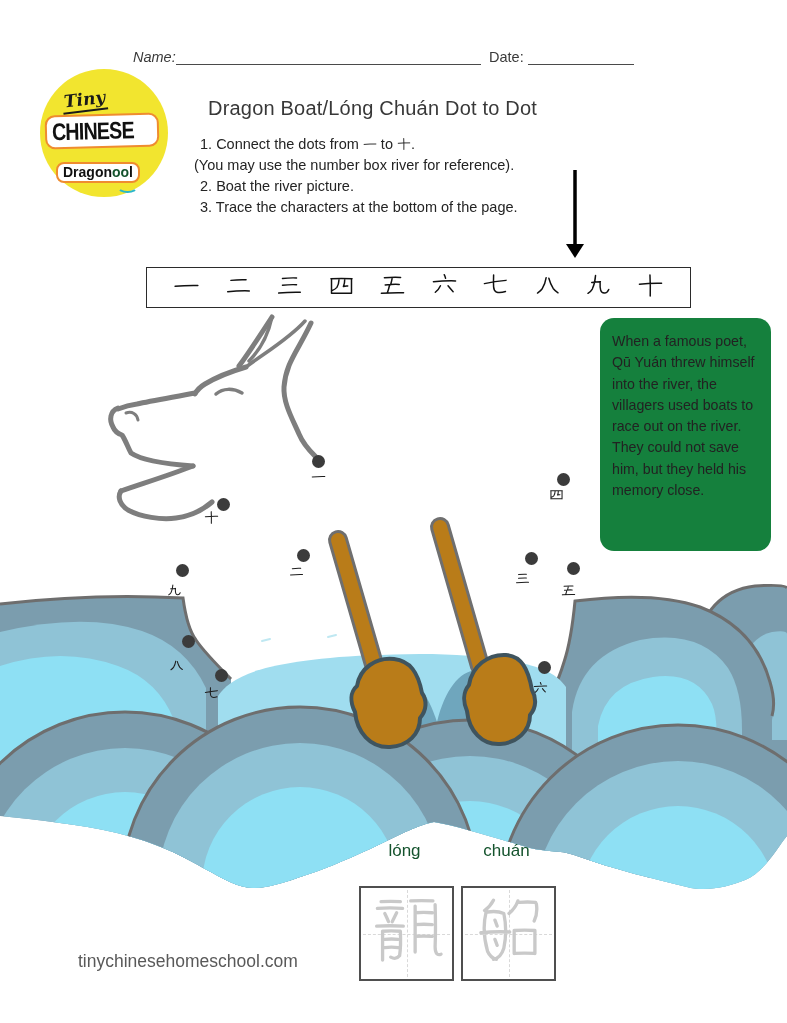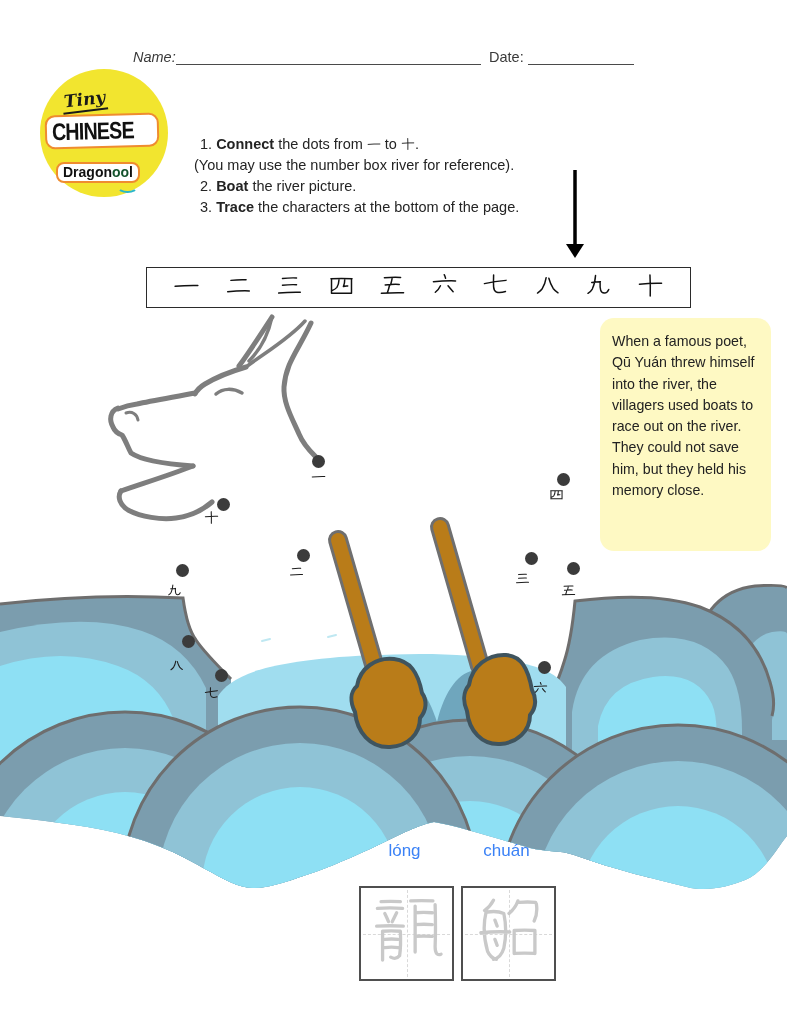--- a/index.html
+++ b/index.html
@@ -24,39 +24,39 @@
   #logo-home{left:16px;top:93px;background:#fff;border:2px solid #ef8c2f;border-radius:8px;
              padding:0 5px 1px 5px;font-weight:700;font-size:14px;color:#111;white-space:nowrap;}
   .home-oo{color:#14532d;}
   #logo-smile{left:77px;top:112px;width:17px;height:8px;border:2.5px solid transparent;
               border-bottom:2.5px solid #2ab6c9;border-radius:50%;}
 
   
   #ws-title{left:208px;top:97px;font-size:20px;font-weight:500;color:#383838;letter-spacing:.2px;}
   #instructions{left:194px;top:134px;font-size:14.5px;line-height:21px;color:#242424;}
   #instructions .ind{padding-left:6px;}
-  #instructions b{font-weight:700;}
+  #instructions b{font-weight:400;}
 
   
   
   #number-box{left:146px;top:267px;width:491px;height:39px;border:1.5px solid #2b2b2b;
               display:flex;align-items:center;justify-content:space-between;padding:0 26px;box-sizing:content-box;}
 
   
-  #story-note{left:600px;top:318px;width:147px;height:207px;background:#fef9c3;border-radius:14px;
+  #story-note{left:600px;top:318px;width:147px;height:207px;background:#15803d;border-radius:14px;
               padding:13px 12px;font-size:14.2px;line-height:21.3px;color:#222;}
 
   
   #scene{left:0;top:0;width:787px;height:1023px;z-index:1;}
   #dots-layer{left:0;top:0;width:787px;height:1023px;z-index:3;pointer-events:none;}
   .dot{position:absolute;width:13px;height:13px;border-radius:50%;background:#3b3b3b;}
   .dot-label{position:absolute;}
 
   
-  .pinyin-label{top:841px;width:91px;text-align:center;font-size:17px;color:#3b82f6;z-index:4;}
+  .pinyin-label{top:841px;width:91px;text-align:center;font-size:17px;color:#14532d;z-index:4;}
   .trace-box{top:886px;width:91px;height:91px;border:2px solid #4f4f4f;background:#fff;z-index:4;}
   .guide-h{position:absolute;left:2px;right:2px;top:50%;border-top:1.5px dashed #d9d9d9;}
   .guide-v{position:absolute;top:2px;bottom:2px;left:50%;border-left:1.5px dashed #d9d9d9;}
   .trace-char{position:absolute;left:50%;top:50%;transform:translate(-50%,-50%);}
 
   #footer{left:78px;top:951px;font-size:17.5px;color:#595959;z-index:4;}
 
   
   .cjk{fill:none;stroke:currentColor;stroke-linecap:round;stroke-linejoin:round;display:inline-block;}
   .cjk-s{width:15px;height:15px;stroke-width:7;color:#1d1d1d;}
@@ -197,20 +197,21 @@
 
   <div id="logo" class="abs">
     <div id="logo-tiny" class="abs">Tiny</div>
     <div id="logo-chinese" class="abs">
       <span>CHINESE</span>
     </div>
     <div id="logo-home" class="abs"><span>Dragon</span><span class="home-oo">oo</span><span>l</span></div>
     <div id="logo-smile" class="abs"></div>
   </div>
 
+  <div id="ws-title" class="abs">Dragon Boat/Lóng Chuán Dot to Dot</div>
   <div id="instructions" class="abs">
     <div class="ind"><span>1. </span><b>Connect</b><span> the dots from </span><span><svg class="cjk cjk-inline" viewBox="0 0 100 100">
             <use href="#g-yi"></use>
           </svg></span><span> to </span><span><svg class="cjk cjk-inline" viewBox="0 0 100 100">
             <use href="#g-shi"></use>
           </svg></span><span>.</span></div>
     <div>(You may use the number box river for reference).</div>
     <div class="ind"><span>2. </span><b>Boat</b><span> the river picture.</span></div>
     <div class="ind"><span>3. </span><b>Trace</b><span> the characters at the bottom of the page.</span></div>
   </div>
@@ -303,13 +304,14 @@
         </svg></div>
   </div>
   <div class="abs trace-box" style="left:461px;">
     <div class="guide-h"></div>
     <div class="guide-v"></div>
     <div class="trace-char"><svg class="cjk cjk-big" viewBox="0 0 100 100">
           <use href="#g-chuan"></use>
         </svg></div>
   </div>
 
+  <div id="footer" class="abs">tinychinesehomeschool.com</div>
 </div>
 
 </body></html>

